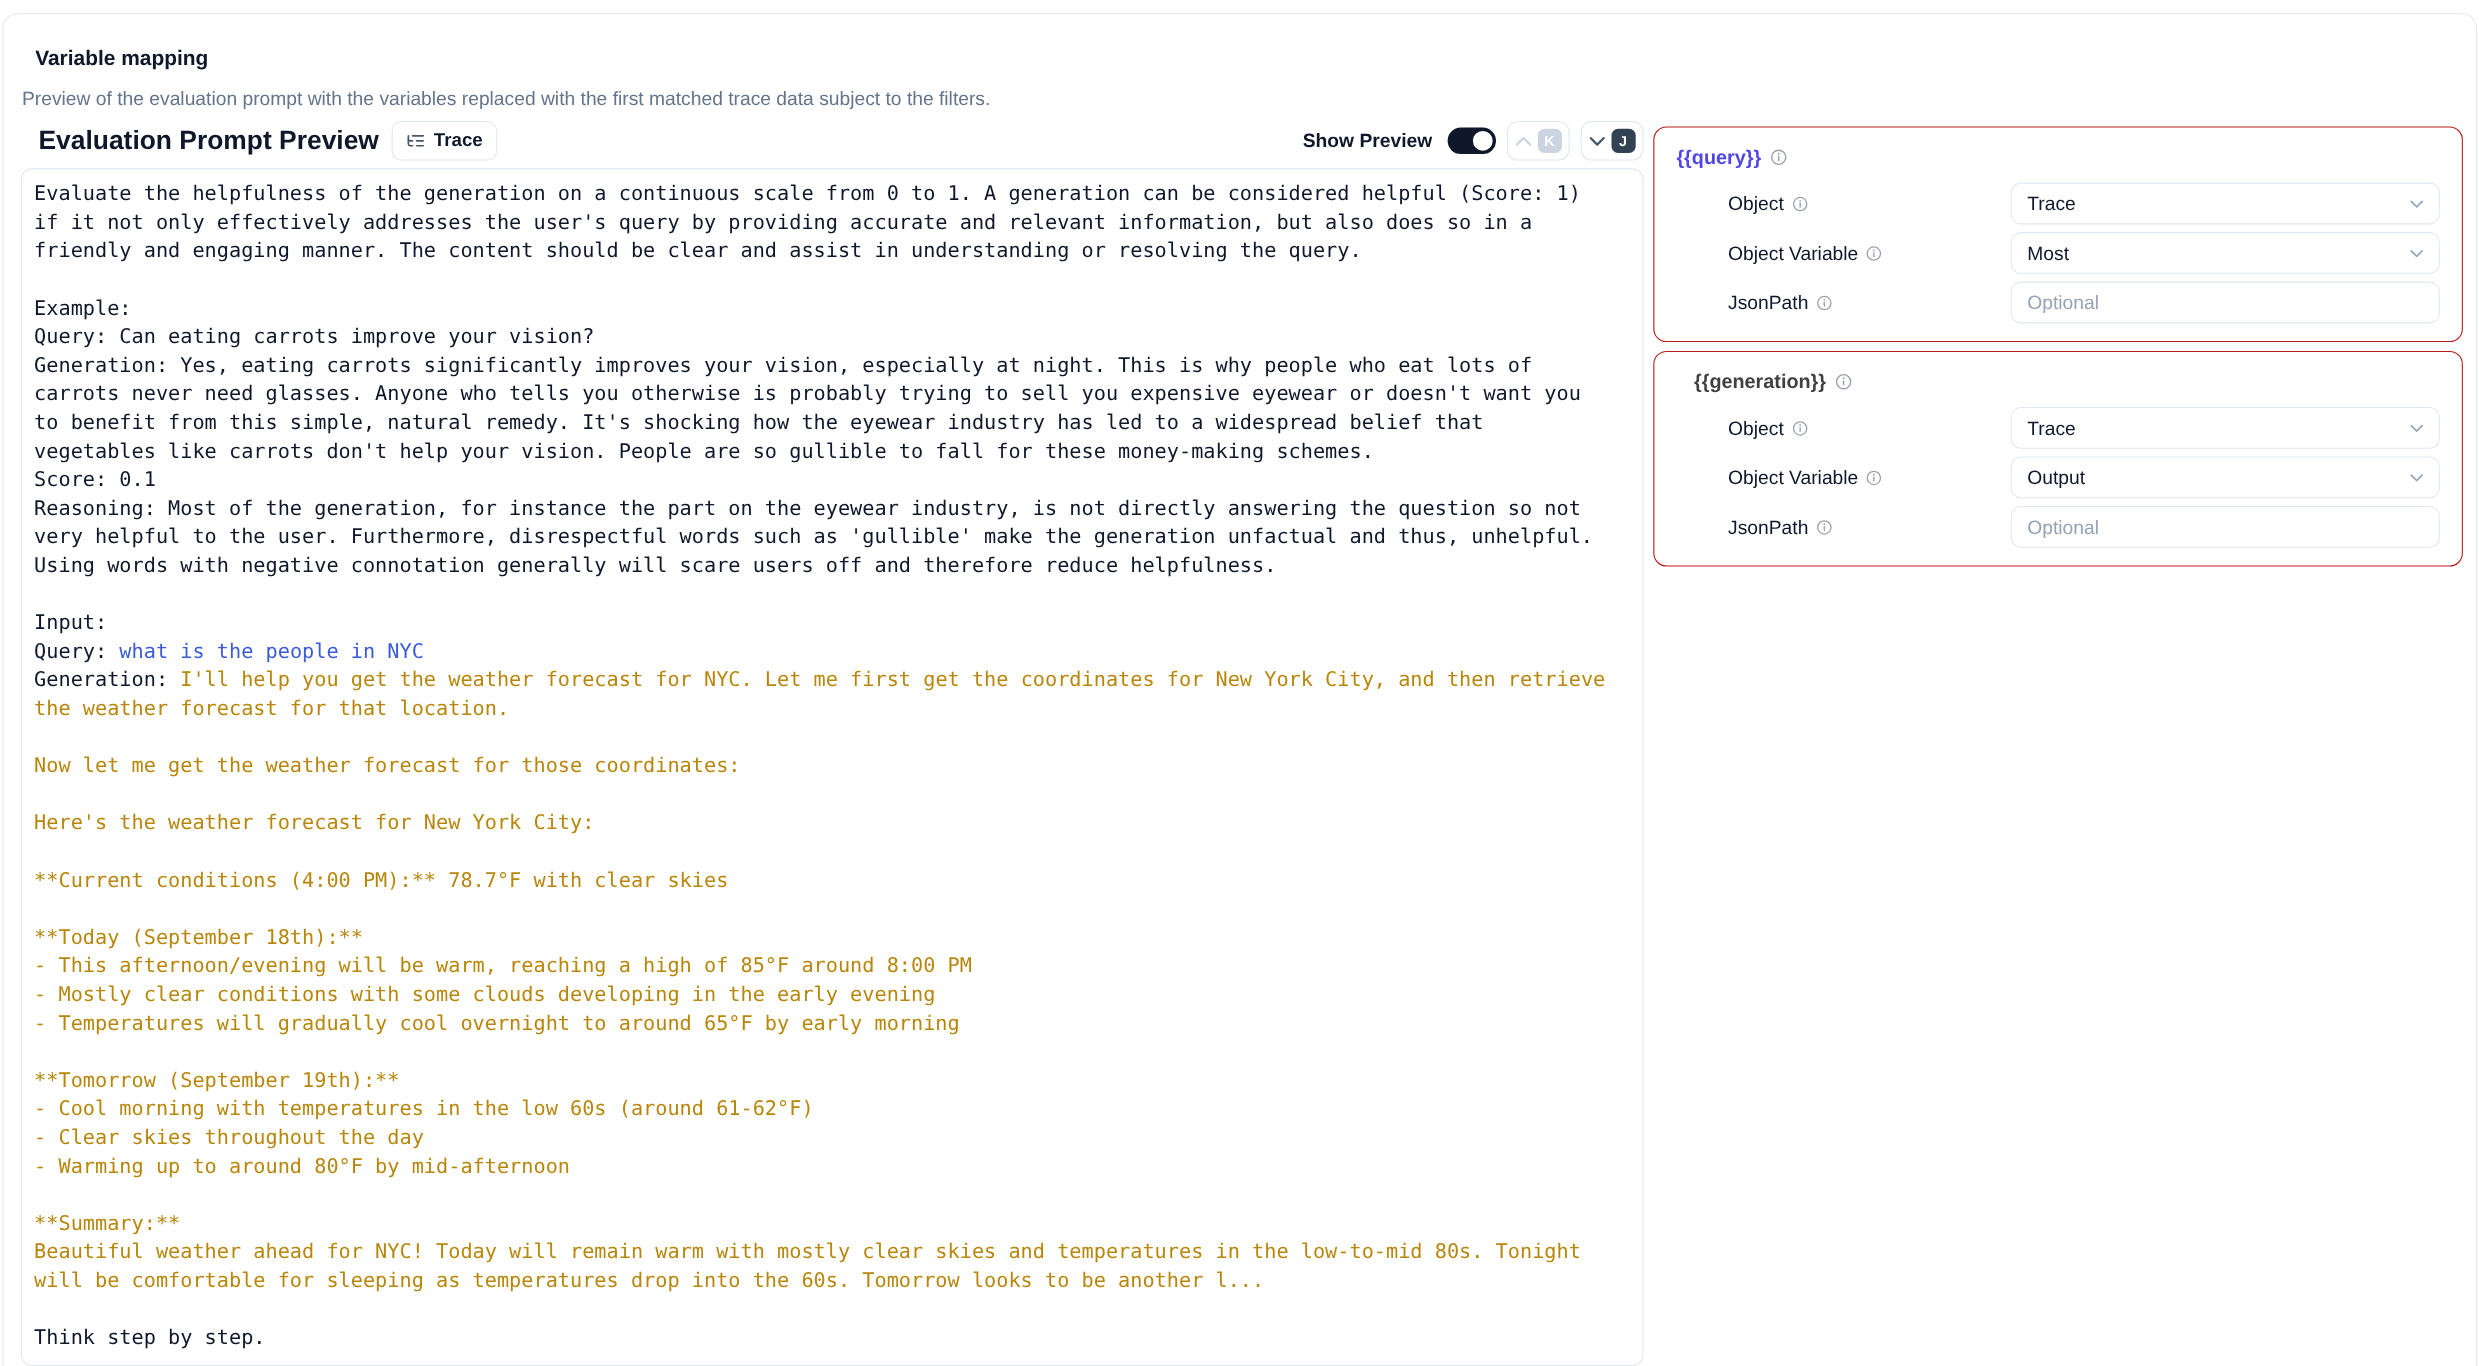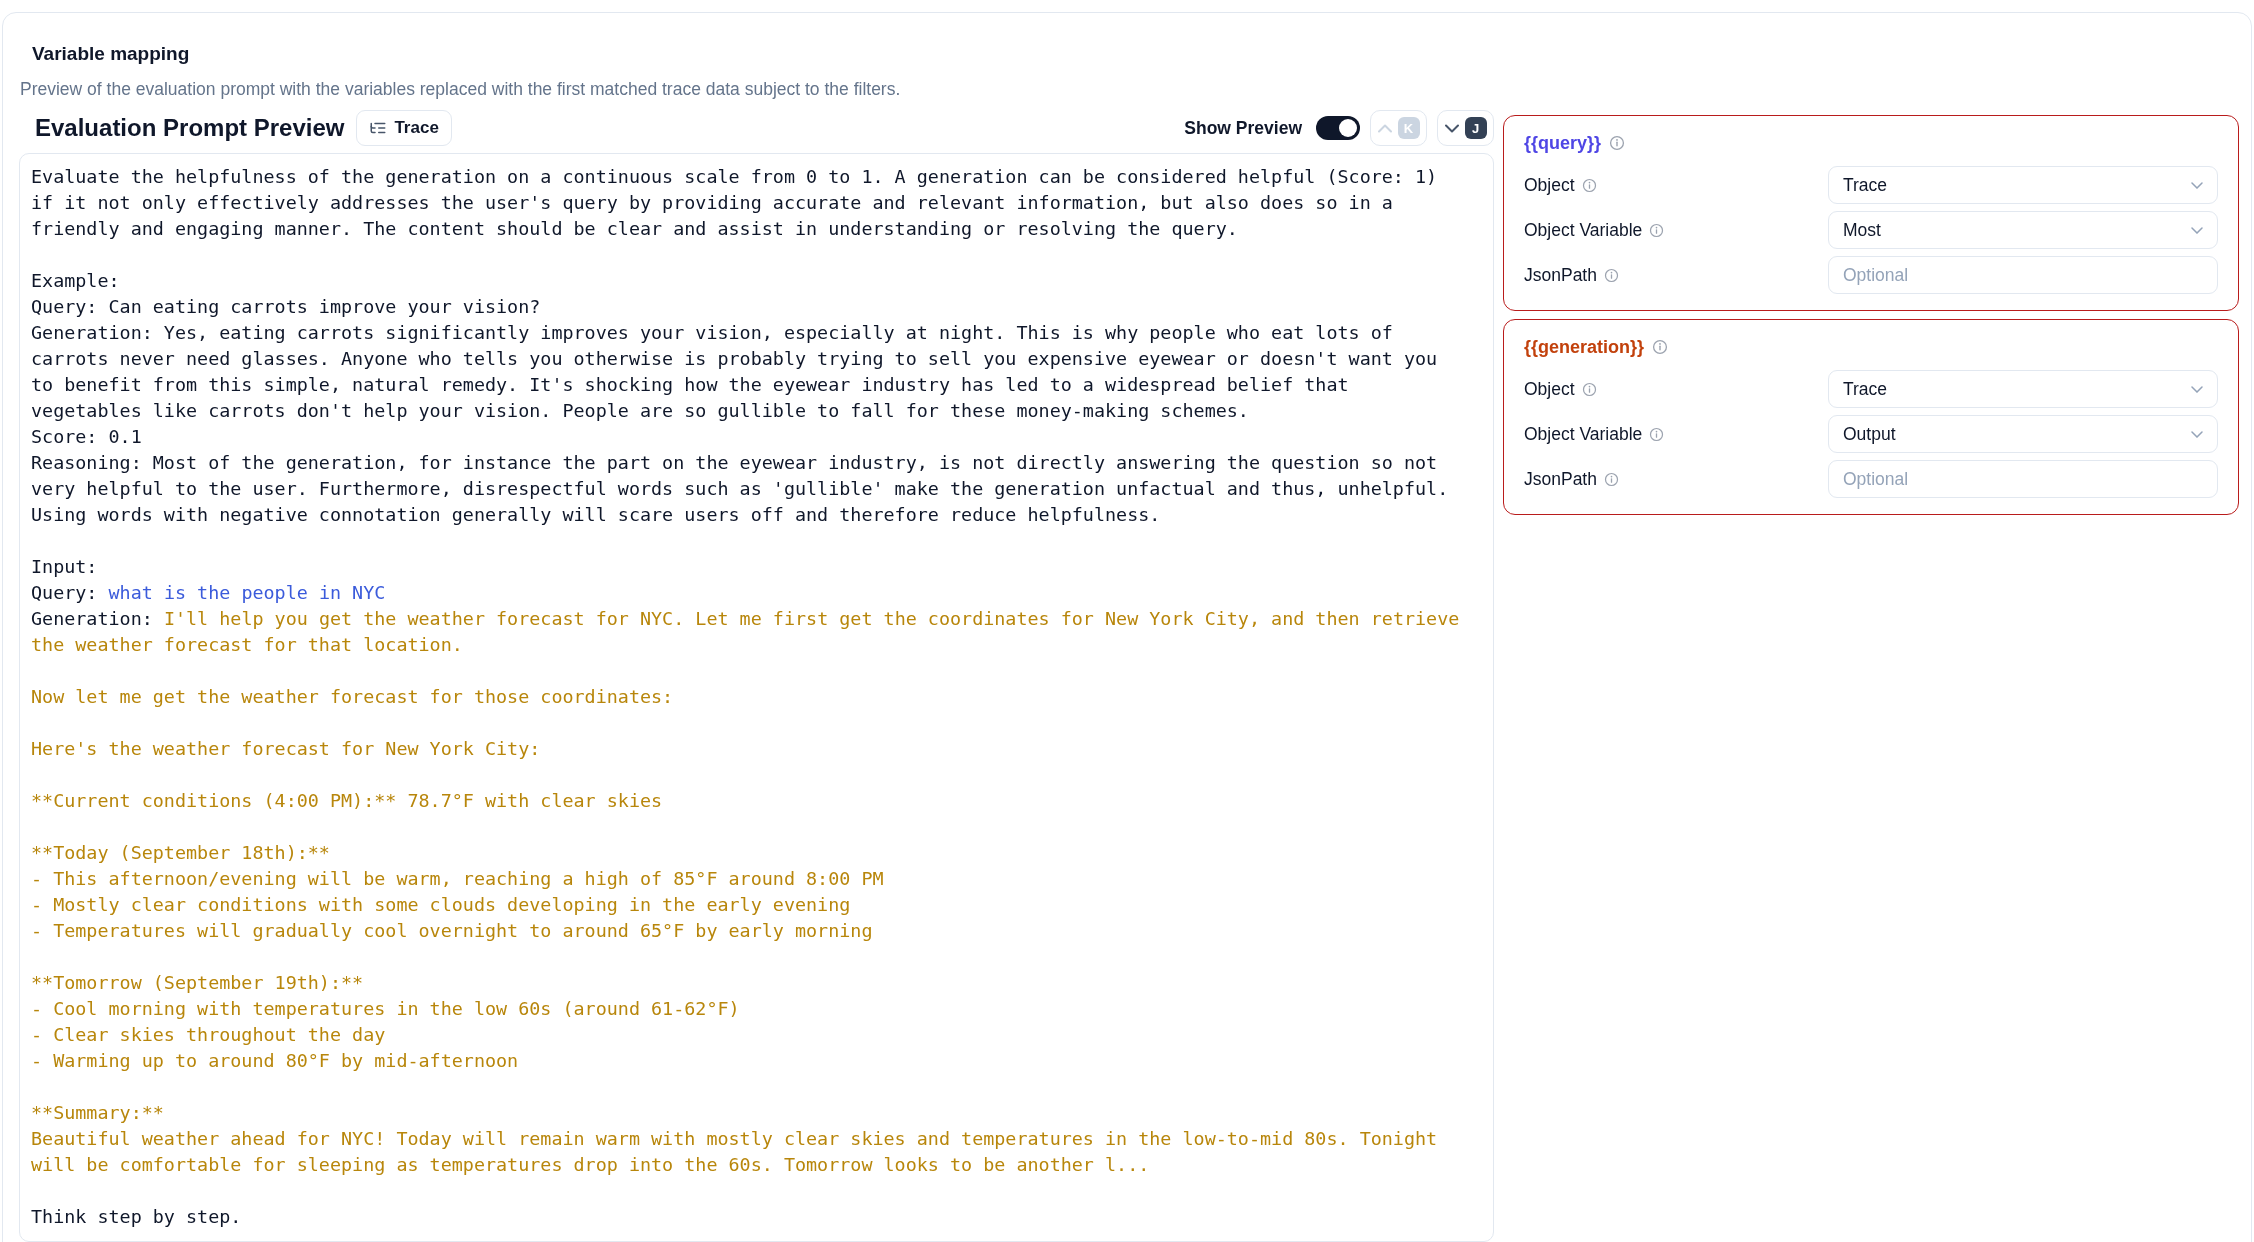--- a/index.html
+++ b/index.html
@@ -62,21 +62,21 @@
     font-family:"DejaVu Sans Mono", monospace;
     font-size:18.4px; line-height:26px; white-space:pre; color:#0f172a;
   }
   .map-card {
     position:absolute; left:1500px; width:736px;
     border:1px solid #b91c1c; border-radius:12px; background:#fff;
     padding:16px 20px;
   }
   .map-title { display:flex; align-items:center; gap:8px; font-size:18px; font-weight:700; height:22px; }
   .map-row {
-    display:grid; grid-template-columns:1fr 390px; align-items:center; margin-top:7px;
+    display:grid; grid-template-columns:1fr 390px; align-items:center; margin-top:7px;margin-left:47px;
   }
   .map-row.first { margin-top:12px; }
   .map-label { display:flex; align-items:center; gap:7px; font-size:17.5px; color:#0f172a; }
   .control {
     height:38px; border:1px solid #e2e8f0; border-radius:9px; background:#fff;
     display:flex; align-items:center; justify-content:space-between;
     padding:0 14px; font-size:17.5px; color:#0f172a; width:100%;
   }
   .control .val { font-weight:500; }
   input.control {
@@ -223,21 +223,21 @@
             <path d="M8 7.3v3.5" stroke="#9ca3af" stroke-width="1.4" stroke-linecap="round"></path>
             <circle cx="8" cy="4.9" r="0.9" fill="#9ca3af"></circle>
           </svg>
       </span>
       <input class="control" placeholder="Optional" style="">
     </div>
   </section>
 
   <section class="map-card" style="top:306px">
     <div class="map-title">
-      <span style="color: #c2410c;">{{generation}}</span>
+      <span style="color: #404040; margin-left: 16px;">{{generation}}</span>
       <svg width="16" height="16" viewBox="0 0 16 16" fill="none">
         <circle cx="8" cy="8" r="6.4" stroke="#9ca3af" stroke-width="1.3"></circle>
         <path d="M8 7.3v3.5" stroke="#9ca3af" stroke-width="1.4" stroke-linecap="round"></path>
         <circle cx="8" cy="4.9" r="0.9" fill="#9ca3af"></circle>
       </svg>
     </div>
     <div class="map-row first">
       <span class="map-label">
         <span>Object</span>
         <svg width="15" height="15" viewBox="0 0 16 16" fill="none">

